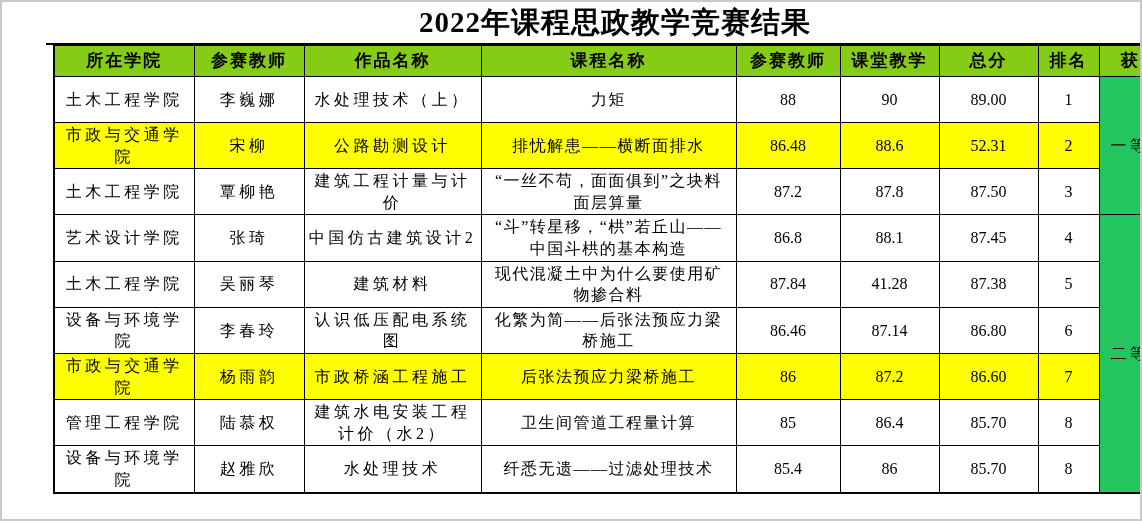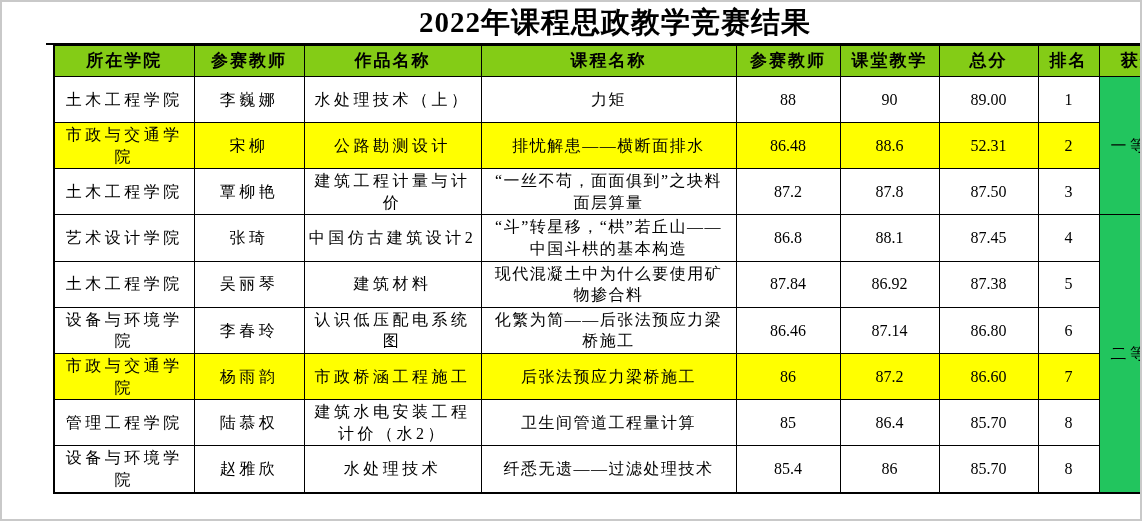--- a/index.html
+++ b/index.html
@@ -127,21 +127,21 @@
         <td class="num">87.45</td>
         <td class="num">4</td>
         <td class="award" rowspan="6">二等奖</td>
       </tr>
       <tr>
         <td class="cjk">土木工程学院</td>
         <td class="cjk">吴丽琴</td>
         <td class="cjk">建筑材料</td>
         <td class="work">现代混凝土中为什么要使用矿物掺合料</td>
         <td class="num">87.84</td>
-        <td class="num">86.92</td>
+        <td class="num">41.28</td>
         <td class="num">87.38</td>
         <td class="num">5</td>
       </tr>
       <tr>
         <td class="cjk">设备与环境学院</td>
         <td class="cjk">李春玲</td>
         <td class="cjk">认识低压配电系统图</td>
         <td class="work">化繁为简——后张法预应力梁桥施工</td>
         <td class="num">86.46</td>
         <td class="num">87.14</td>

